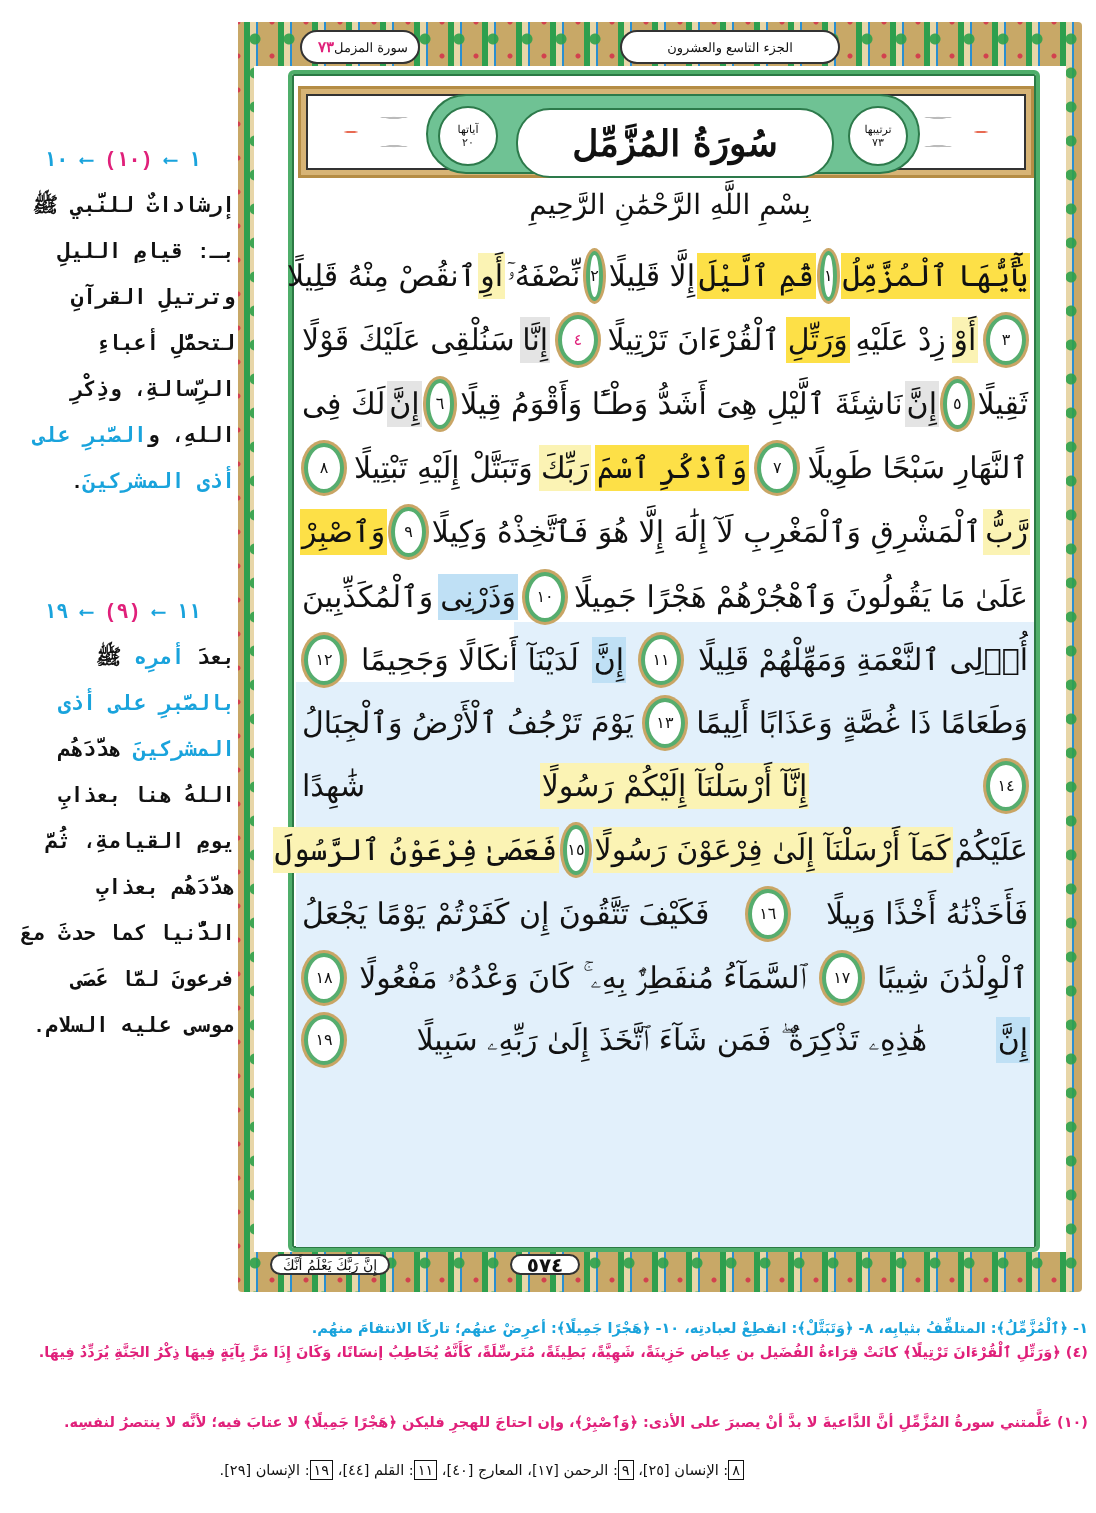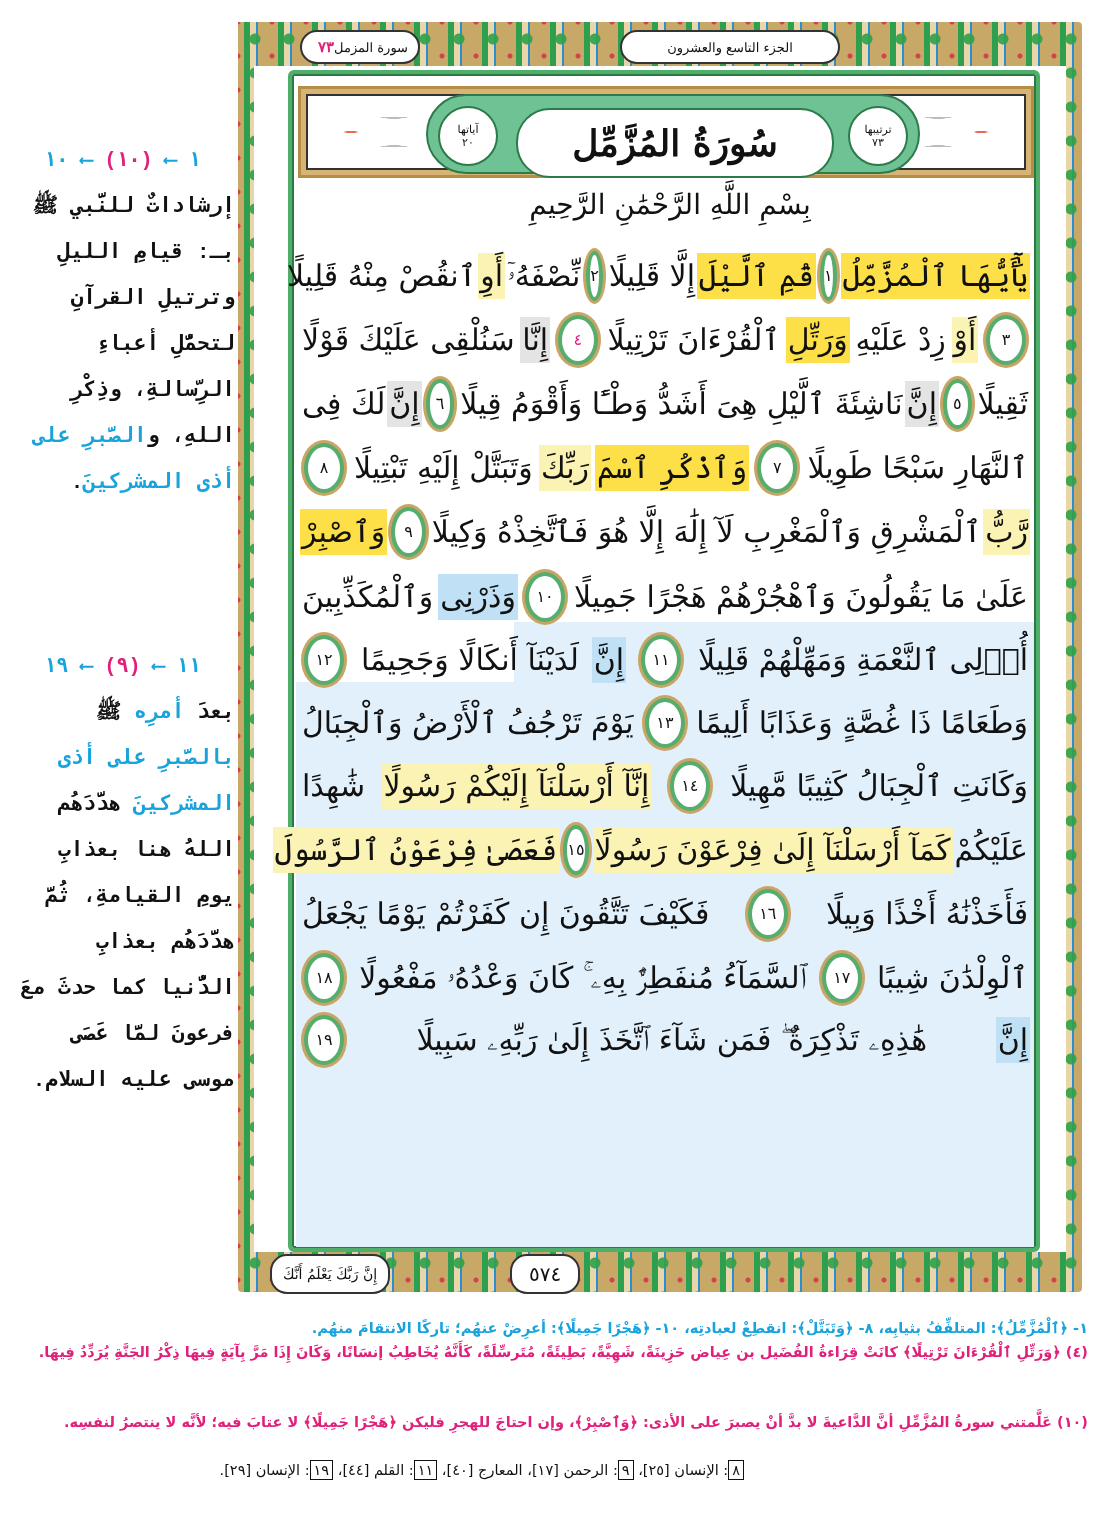--- a/index.html
+++ b/index.html
@@ -62,23 +62,23 @@
     border-radius:50%;background:#fff;border:4px solid #56ad6e;box-shadow:0 0 0 3px #c9a565;font-size:16px;font-family:"DejaVu Sans",sans-serif;color:#111}
   .ayah.pink{color:#e0207a}
 
   
   .note{position:absolute;left:10px;width:225px;direction:rtl;font-family:Liberation Mono, monospace;font-weight:bold;font-size:21px;line-height:46px;text-align:right}
   .note .range{font-size:20px;color:#19a3dc;text-align:center;letter-spacing:1px}
   .note .range .mid{color:#e0207a}
   .note .blue{color:#19a3dc}
 
   
-  .ftr-badge{position:absolute;top:1254px;height:40px;background:#fff;border:2px solid #333;border-radius:17px;display:flex;align-items:center;justify-content:center;direction:rtl}
+  .ftr-badge{position:absolute;top:1254px;height:21px;background:#fff;border:2px solid #333;border-radius:17px;display:flex;align-items:center;justify-content:center;direction:rtl}
   .ftr-catch{left:270px;width:120px;font-family:"DejaVu Serif",serif;font-size:14px}
-  .ftr-page{left:510px;width:70px;font-size:20px;font-weight:normal}
+  .ftr-page{left:510px;width:70px;font-size:20px;font-weight:bold}
 
   
   .fn{position:absolute;left:8px;width:1080px;direction:rtl;text-align:right;font-family:"DejaVu Sans",sans-serif;font-weight:bold;font-size:14.5px;line-height:24px}
   .fn.blue{color:#19a3dc}
   .fn.pink{color:#e0207a}
   .fn.black{color:#111;font-weight:normal}
   .boxnum{display:inline-block;border:1.5px solid #111;padding:0 3px;line-height:18px}
 </style>
 </head>
 <body>
@@ -171,21 +171,20 @@
       <span class="seg hl-blue">إِنَّ</span>
       <span class="seg">لَدَيْنَآ أَنكَالًا وَجَحِيمًا</span>
       <span class="ayah">١٢</span>
     </div>
     <div class="line" style="top: 693px;">
       <span class="seg">وَطَعَامًا ذَا غُصَّةٍ وَعَذَابًا أَلِيمًا</span>
       <span class="ayah">١٣</span>
       <span class="seg">يَوْمَ تَرْجُفُ ٱلْأَرْضُ وَٱلْجِبَالُ</span>
     </div>
     <div class="line" style="top: 756px;">
-      <span class="seg">وَكَانَتِ ٱلْجِبَالُ كَثِيبًا مَّهِيلًا</span>
       <span class="ayah">١٤</span>
       <span class="seg hl-yellow">إِنَّآ أَرْسَلْنَآ إِلَيْكُمْ رَسُولًا</span>
       <span class="seg">شَٰهِدًا</span>
     </div>
     <div class="line" style="top: 820px;">
       <span class="seg">عَلَيْكُمْ</span>
       <span class="seg hl-yellow">كَمَآ أَرْسَلْنَآ إِلَىٰ فِرْعَوْنَ رَسُولًا</span>
       <span class="ayah">١٥</span>
       <span class="seg hl-yellow">فَعَصَىٰ فِرْعَوْنُ ٱلرَّسُولَ</span>
     </div>
@@ -214,21 +213,21 @@
     <span class="mid">(١٠)</span>
     <span>⟵</span>
     <span>١٠</span>
   </div>
   <div>إرشاداتٌ للنَّبي ﷺ</div>
   <div>
     <span>بـ: قيامِ الليلِ وترتيلِ القرآنِ لتحمُّلِ أعباءِ الرِّسالةِ، وذِكْرِ اللهِ، و</span><span class="blue">الصَّبرِ على أذى المشركينَ</span><span>.</span>
   </div>
 </div>
 
-<div class="note" style="top:644px">
+<div class="note" style="top:590px">
   <div class="range">
     <span>١١</span>
     <span>⟵</span>
     <span class="mid">(٩)</span>
     <span>⟵</span>
     <span>١٩</span>
   </div>
   <div>
     <span>بعدَ </span><span class="blue">أمرِه</span><span> ﷺ </span><span class="blue">بالصَّبرِ على أذى المشركينَ</span><span> هدَّدَهُم اللهُ هنا بعذابِ يومِ القيامةِ، ثُمَّ هدَّدَهُم بعذابِ الدُّنيا كما حدثَ معَ فرعونَ لمَّا عَصَى موسى عليه السلام.</span>
   </div>

